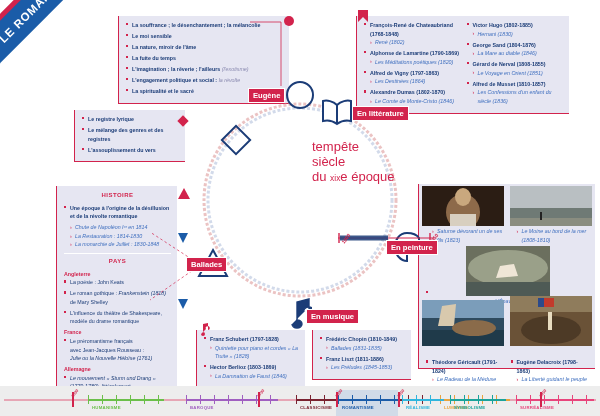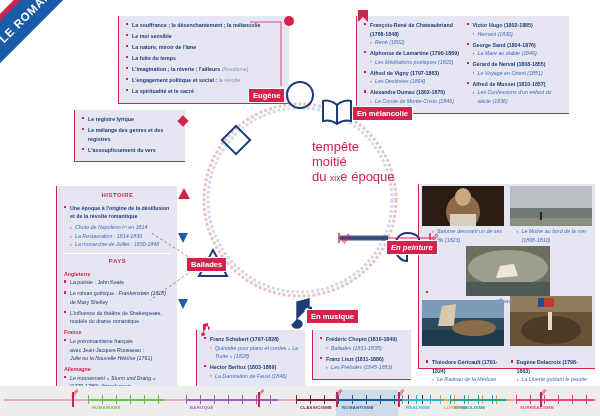--- a/index.html
+++ b/index.html
@@ -220,29 +220,29 @@
           <li><span class="bold">Victor Hugo (1802-1885)</span><span class="sub">Hernani (1830)</span></li>
           <li><span class="bold">George Sand (1804-1876)</span><span class="sub">La Mare au diable (1846)</span></li>
           <li><span class="bold">Gérard de Nerval (1808-1855)</span><span class="sub">Le Voyage en Orient (1851)</span></li>
           <li><span class="bold">Alfred de Musset (1810-1857)</span><span class="sub">Les Confessions d'un enfant du siècle (1836)</span></li>
         </ul>
     </div>
   </div>
   <svg style="position:absolute;left:357px;top:9px;width:12px;height:14px;z-index:30;">
     <polygon points="1,1 11,1 11,13 6,8 1,13" fill="#d2234c"></polygon>
   </svg>
-  <div class="pill" style="left:352px;top:106px;">En mélancolie</div>
+  <div class="pill" style="left:352px;top:106px;">En littérature</div>
   <svg style="position:absolute;left:320px;top:96px;width:34px;height:30px;z-index:20;">
     <path d="M17,9 C13,5 7,4 3,5 L3,25 C7,24 13,25 17,28 C21,25 27,24 31,25 L31,5 C27,4 21,5 17,9 Z" fill="#fff" stroke="#1b3c77" stroke-width="2"></path>
     <line x1="17" y1="9" x2="17" y2="28" stroke="#1b3c77" stroke-width="2"></line>
   </svg>
 
   <div class="period">
     <span>tempête</span><br>
-    <span>moitié</span><br>
+    <span>siècle</span><br>
     <span>du </span><span class="sm">xix</span><span>e époque</span>
   </div>
 
   <div class="ruler">
     <svg style="width:96px;height:12px;">
       <line x1="0" y1="6" x2="96" y2="6" stroke="#d2234c" stroke-width="1"></line>
       <line x1="1" y1="1" x2="1" y2="11" stroke="#d2234c" stroke-width="1.4"></line>
       <line x1="92" y1="1" x2="92" y2="11" stroke="#d2234c" stroke-width="1.4"></line>
       <rect x="2" y="3.5" width="48" height="5" fill="#1b3c77" opacity=".85"></rect>
     </svg>
@@ -314,21 +314,21 @@
     <svg viewBox="0 0 82 50" preserveAspectRatio="none">
       <rect width="82" height="50" fill="#6a5237"></rect>
       <rect y="0" width="82" height="16" fill="#8f7c5c"></rect>
       <rect x="28" y="2" width="16" height="9" fill="#c23a2c"></rect>
       <rect x="28" y="2" width="6" height="9" fill="#2b4a8b"></rect>
       <ellipse cx="41" cy="34" rx="30" ry="14" fill="#4d3a26"></ellipse>
       <rect x="38" y="16" width="4" height="18" fill="#e8dcc0"></rect>
     </svg>
   </div>
 
-  <div class="pill" style="left:386px;top:240px;font-style:italic;">En peinture</div>
+  <div class="pill" style="left:386px;top:240px;">En peinture</div>
   <svg style="position:absolute;left:392px;top:230px;width:30px;height:34px;z-index:20;">
     <path d="M15,3 C7,3 3,10 3,17 C3,25 9,31 15,31 L15,24 C12,24 10,21 10,18 C10,14 13,11 17,11 L27,11 L27,8 C25,5 20,3 15,3 Z" fill="#fff" stroke="#1b3c77" stroke-width="2"></path>
   </svg>
 
   <div class="box bl bb" style="left:196px;top:330px;width:108px;">
     <div class="pad">
       <ul class="b" id="mus-col1">
           <li><span class="bold">Franz Schubert (1797-1828)</span><span class="sub">Quintette pour piano et cordes « La Truite » (1828)</span></li>
           <li><span class="bold">Hector Berlioz (1803-1869)</span><span class="sub">La Damnation de Faust (1846)</span></li>
         </ul>

